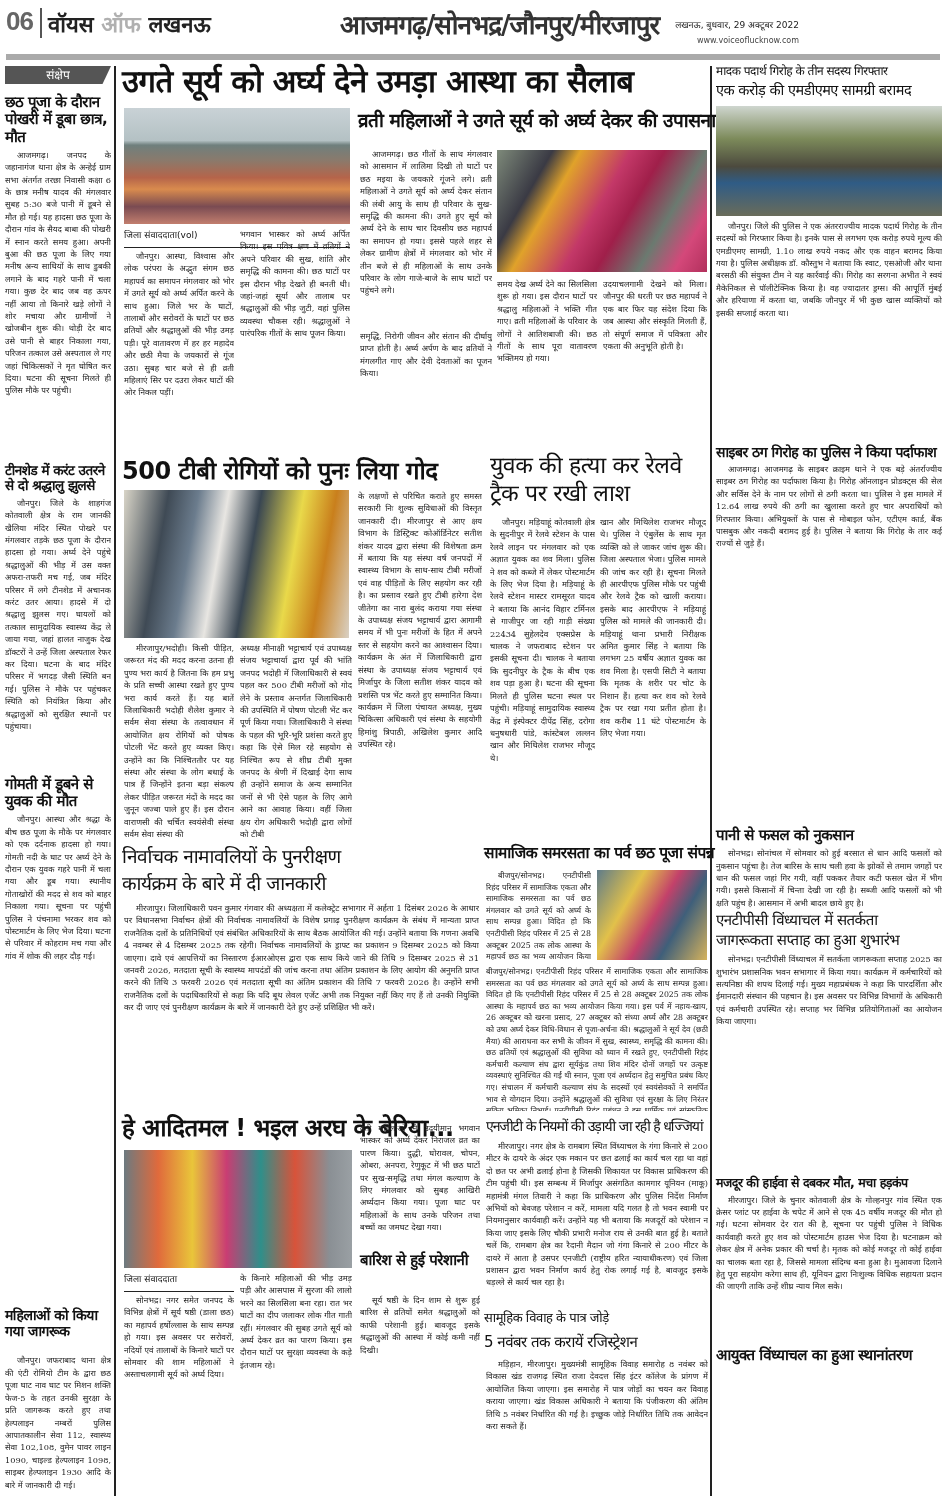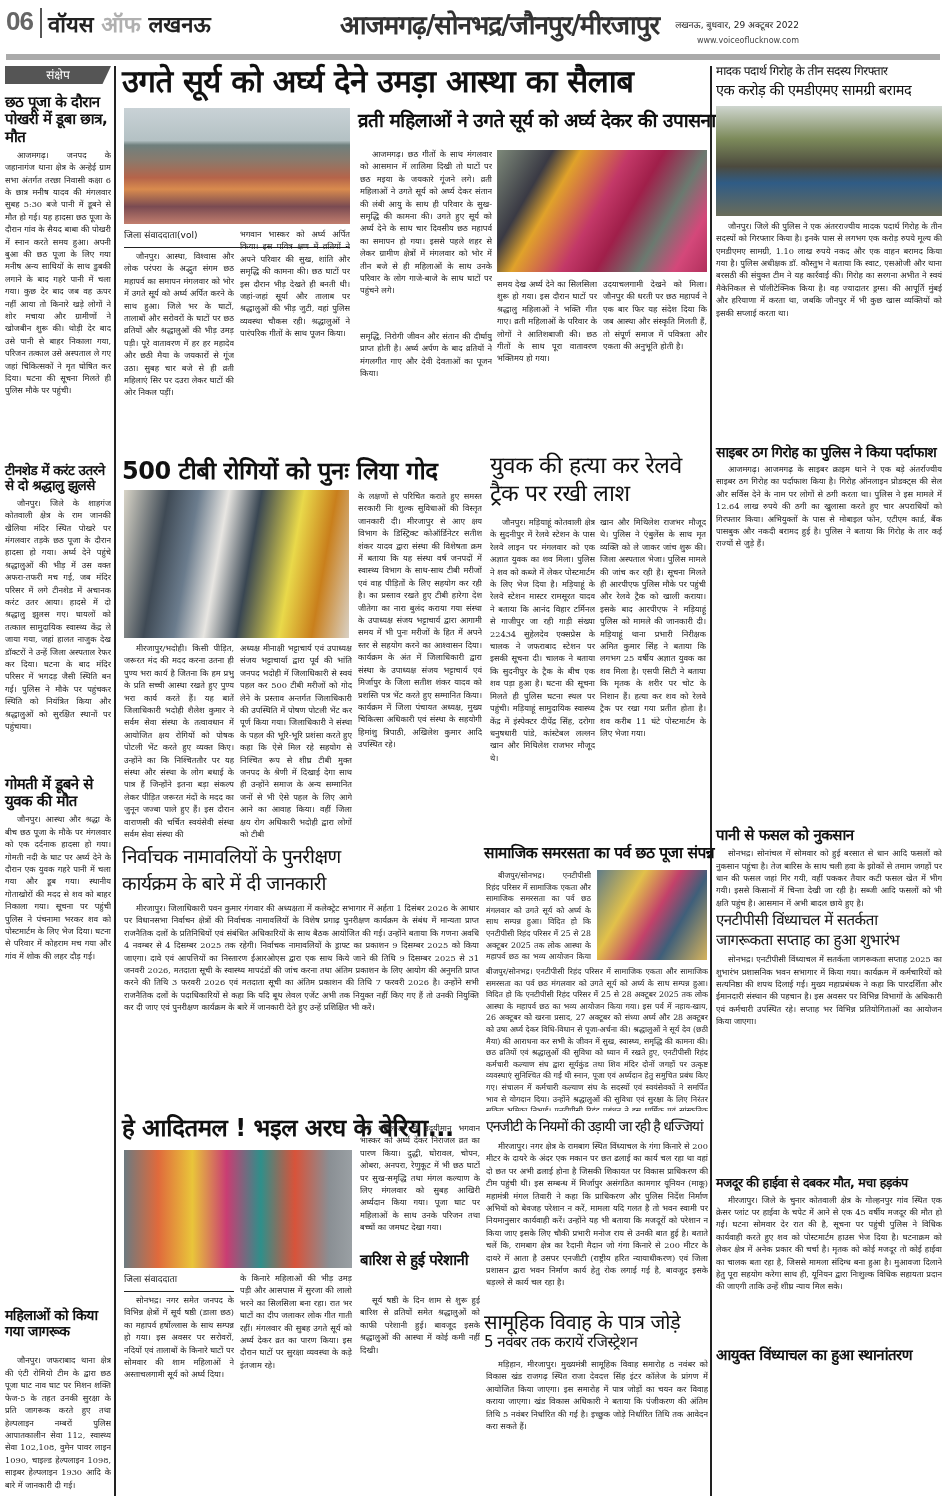--- a/index.html
+++ b/index.html
@@ -107,15 +107,15 @@
 <div class="abs credit" style="left:124px;top:1272px;width:110px">जिला संवाददाता</div>
 <div class="abs col-text" style="left:124px;top:1294px;width:110px;height:200px;text-indent:12px">सोनभद्र। नगर समेत जनपद के विभिन्न क्षेत्रों में सूर्य षष्ठी (डाला छठ) का महापर्व हर्षोल्लास के साथ सम्पन्न हो गया। इस अवसर पर सरोवरों, नदियों एवं तालाबों के किनारे घाटों पर सोमवार की शाम महिलाओं ने अस्ताचलगामी सूर्य को अर्घ्य दिया।</div>
 <div class="abs col-text" style="left:240px;top:1272px;width:112px;height:222px">के किनारे महिलाओं की भीड़ उमड़ पड़ी और आसपास में सुरजा की लालो भरने का सिलसिला बना रहा। रात भर घाटों का दीप जलाकर लोक गीत गाती रहीं। मंगलवार की सुबह उगते सूर्य को अर्घ्य देकर व्रत का पारण किया। इस दौरान घाटों पर सुरक्षा व्यवस्था के कड़े इंतजाम रहे।</div>
 <div class="abs col-text" style="left:360px;top:1122px;width:120px;height:132px">व्रती महिलाओं ने उदयीमान भगवान भास्कर को अर्घ्य देकर निराजल व्रत का पारण किया। दुद्धी, घोरावल, चोपन, ओबरा, अनपरा, रेणुकूट में भी छठ घाटों पर सुख-समृद्धि तथा मंगल कल्याण के लिए मंगलवार को सुबह आखिरी अर्घ्यदान किया गया। पूजा घाट पर महिलाओं के साथ उनके परिजन तथा बच्चों का जमघट देखा गया।</div>
 <div class="abs hl" style="left:360px;top:1252px;width:120px;font-size:15px">बारिश से हुई परेशानी</div>
 <div class="abs col-text" style="left:360px;top:1294px;width:120px;height:200px;text-indent:12px">सूर्य षष्ठी के दिन शाम से शुरू हुई बारिश से व्रतियों समेत श्रद्धालुओं को काफी परेशानी हुई। बावजूद इसके श्रद्धालुओं की आस्था में कोई कमी नहीं दिखी।</div>
 
 <div class="abs hl-light" style="left:486px;top:1118px;width:222px;font-size:14px;white-space:nowrap;letter-spacing:-1px">एनजीटी के नियमों की उड़ायी जा रही है धज्जियां</div>
 <div class="abs col-text" style="left:486px;top:1140px;width:222px;height:170px;text-indent:12px">मीरजापुर। नगर क्षेत्र के रामबाग स्थित विंध्याचल के गंगा किनारे से 200 मीटर के दायरे के अंदर एक मकान पर छत ढलाई का कार्य चल रहा था वहां दो छत पर अभी ढलाई होना है जिसकी शिकायत पर विकास प्राधिकरण की टीम पहुंची थी। इस सम्बन्ध में मिर्जापुर असंगठित कामगार यूनियन (माकू) महामंत्री मंगल तिवारी ने कहा कि प्राधिकरण और पुलिस निर्देश निर्माण अभियों को बेवजह परेशान न करें, मामला यदि गलत है तो भवन स्वामी पर नियमानुसार कार्यवाही करें। उन्होंने यह भी बताया कि मजदूरों को परेशान न किया जाए इसके लिए चौकी प्रभारी मनोज राय से उनकी बात हुई है। बताते चलें कि, रामबाग क्षेत्र का रैदानी मैदान जो गंगा किनारे से 200 मीटर के दायरे में आता है उसपर एनजीटी (राष्ट्रीय हरित न्यायाधीकरण) एवं जिला प्रशासन द्वारा भवन निर्माण कार्य हेतु रोक लगाई गई है, बावजूद इसके धड़ल्ले से कार्य चल रहा है।</div>
 
-<div class="abs hl-light" style="left:484px;top:1310px;width:225px;font-size:20px;white-space:nowrap">सामूहिक विवाह के पात्र जोड़े</div>
+<div class="abs hl-light" style="left:484px;top:1310px;width:225px;font-size:13px;white-space:nowrap">सामूहिक विवाह के पात्र जोड़े</div>
 <div class="abs hl-light" style="left:484px;top:1333px;width:225px;font-size:15px;white-space:nowrap">5 नवंबर तक करायें रजिस्ट्रेशन</div>
 <div class="abs col-text" style="left:486px;top:1358px;width:222px;height:138px;text-indent:12px">मड़िहान, मीरजापुर। मुख्यमंत्री सामूहिक विवाह समारोह 8 नवंबर को विकास खंड राजगढ़ स्थित राजा देवदत्त सिंह इंटर कॉलेज के प्रांगण में आयोजित किया जाएगा। इस समारोह में पात्र जोड़ों का चयन कर विवाह कराया जाएगा। खंड विकास अधिकारी ने बताया कि पंजीकरण की अंतिम तिथि 5 नवंबर निर्धारित की गई है। इच्छुक जोड़े निर्धारित तिथि तक आवेदन करा सकते हैं।</div>
 
 </body></html>

